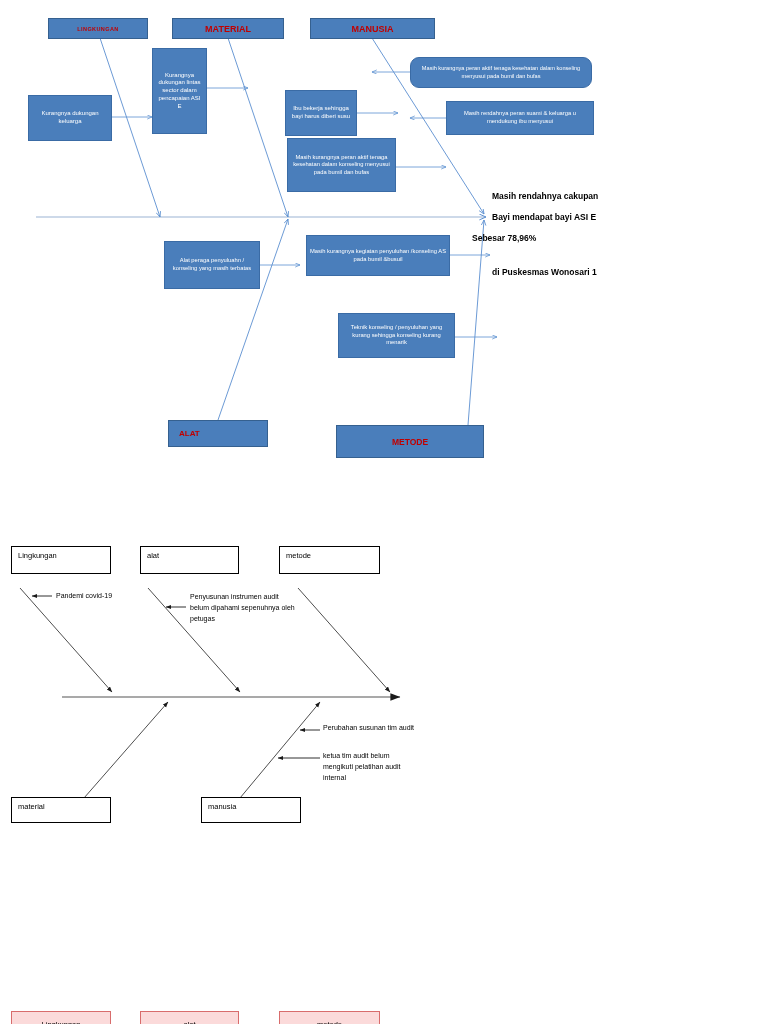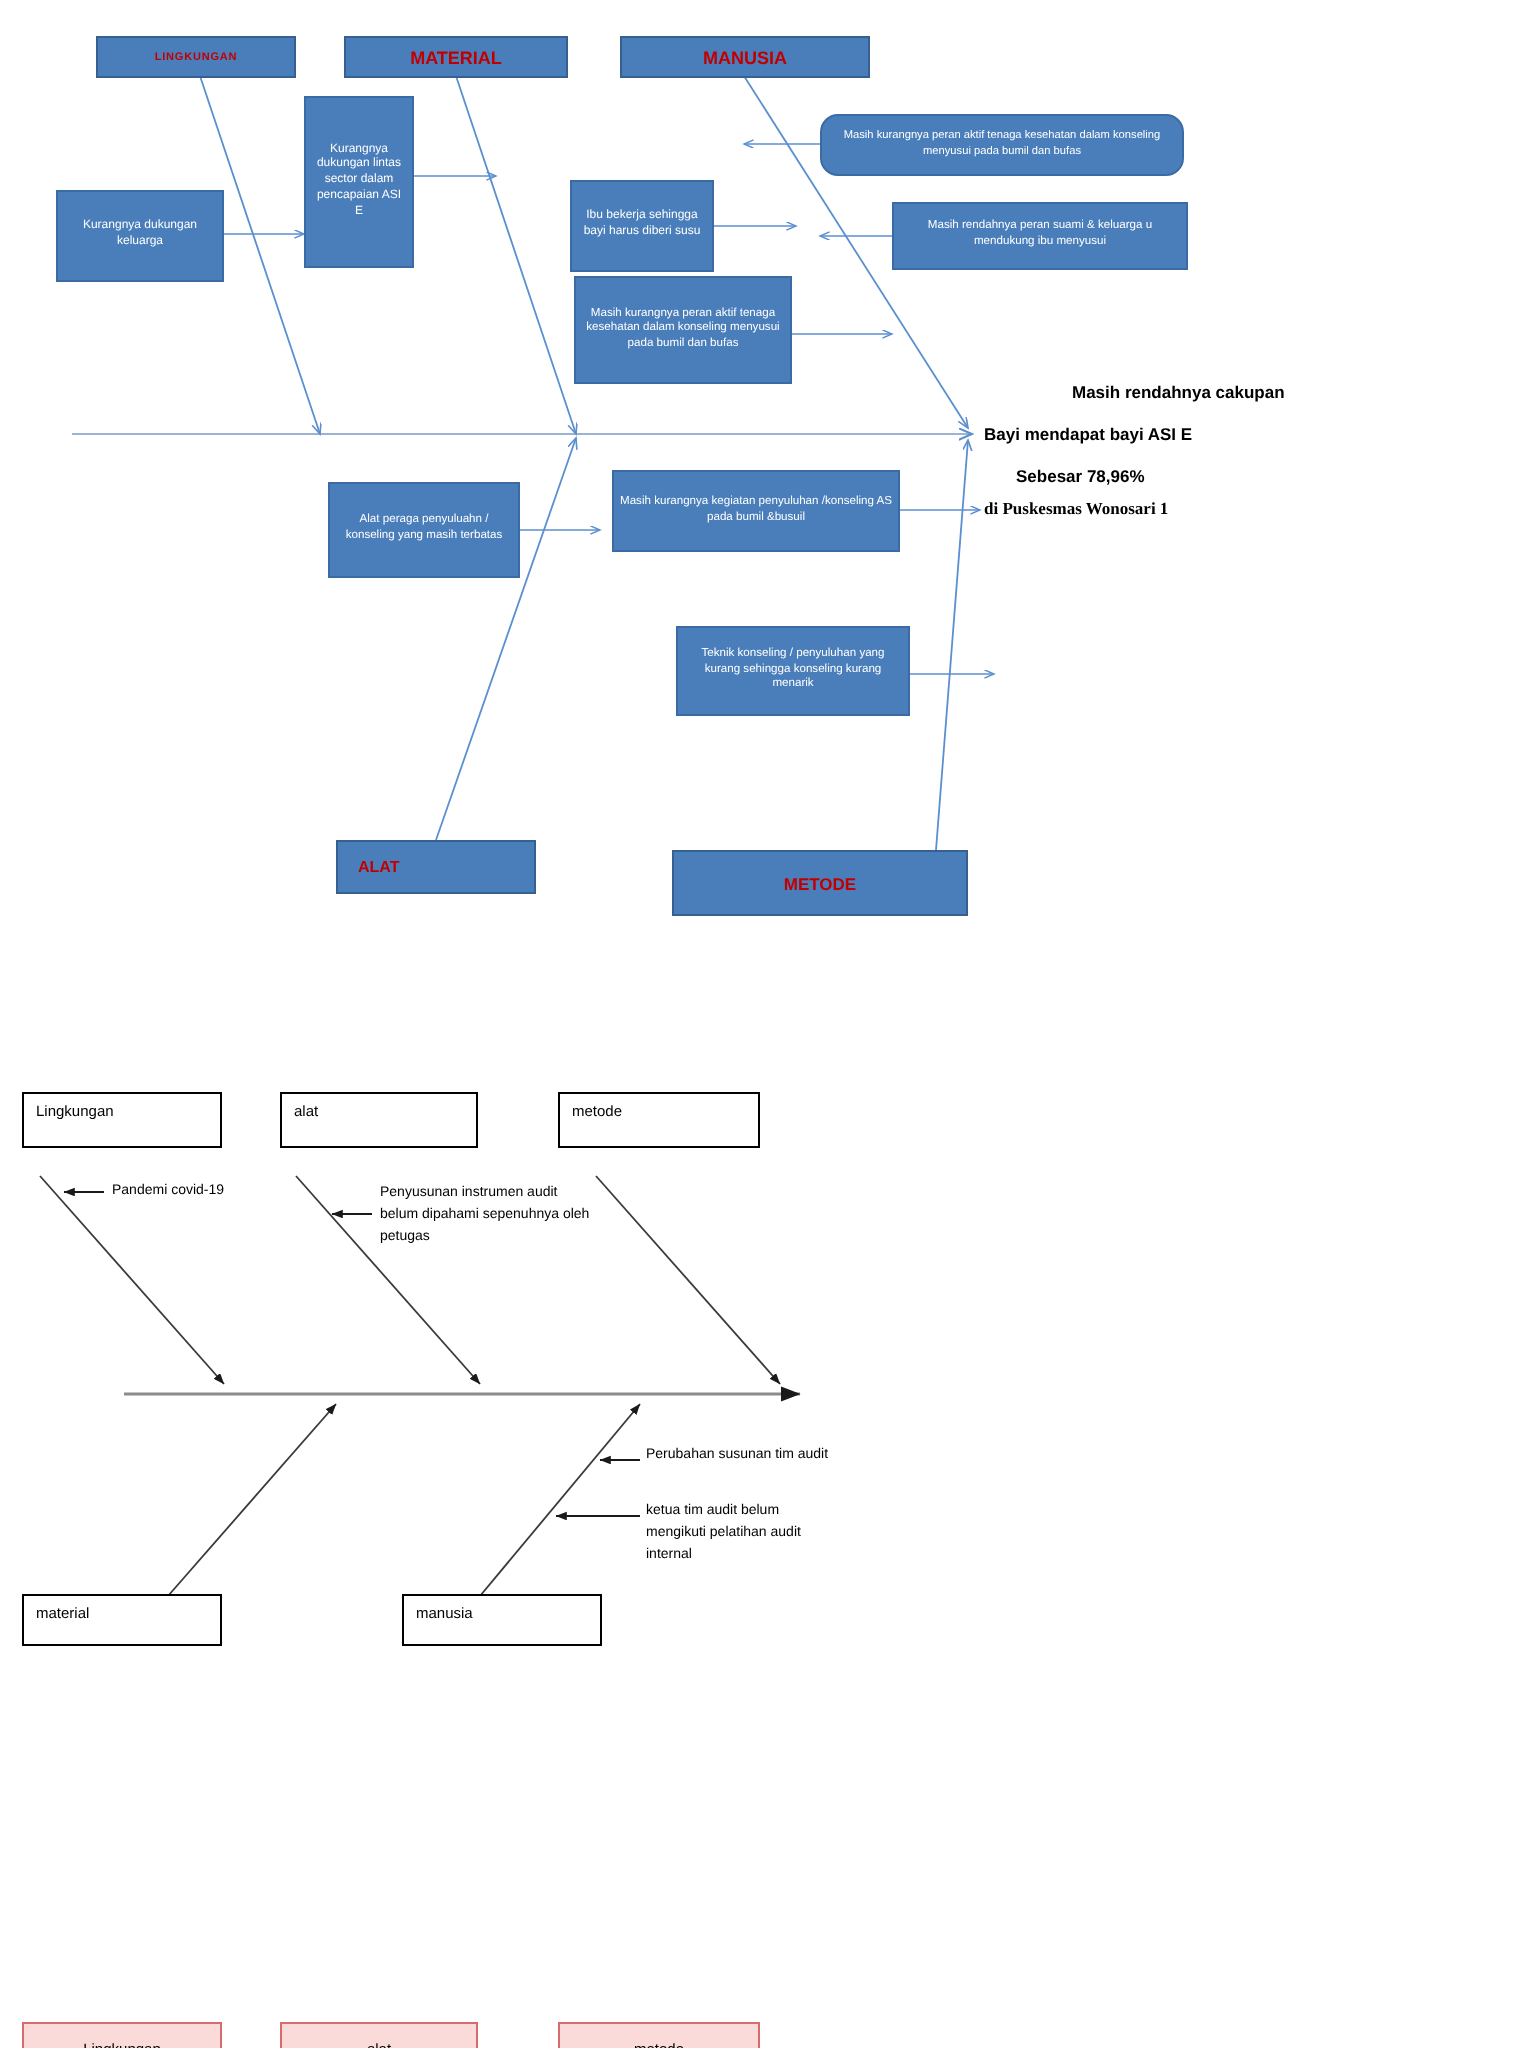--- a/index.html
+++ b/index.html
@@ -127,24 +127,24 @@
     <span>Teknik konseling / penyuluhan yang kurang sehingga konseling kurang menarik</span>
   </div>
 
   <div class="hdr left" style="left:168px;top:420px;width:100px;height:27px;font-size:8px;">
     <span>ALAT</span>
   </div>
   <div class="hdr" style="left:336px;top:425px;width:148px;height:33px;font-size:8.5px;">
     <span>METODE</span>
   </div>
 
-  <div class="effect" style="left:516px;top:192px;padding-left:20px;">Masih rendahnya cakupan</div>
+  <div class="effect" style="left:472px;top:192px;padding-left:20px;">Masih rendahnya cakupan</div>
   <div class="effect" style="left:492px;top:213px;text-align:center;">Bayi mendapat bayi ASI E</div>
-  <div class="effect" style="left:508px;top:234px;">Sebesar 78,96%</div>
-  <div class="effect" style="left:492px;top:250px;font-family:Liberation Serif, serif;">di Puskesmas Wonosari 1</div>
+  <div class="effect" style="left:472px;top:234px;">Sebesar 78,96%</div>
+  <div class="effect" style="left:492px;top:268px;">di Puskesmas Wonosari 1</div>
 
   <svg class="layer">
 
     <line x1="62" y1="697" x2="400" y2="697" stroke="#8c8c8c" stroke-width="1.6" marker-end="url(#ar-black)"></line>
 
     <line x1="20" y1="588" x2="112" y2="692" stroke="#3a3a3a" stroke-width="0.9" marker-end="url(#ar-black)"></line>
     <line x1="148" y1="588" x2="240" y2="692" stroke="#3a3a3a" stroke-width="0.9" marker-end="url(#ar-black)"></line>
     <line x1="298" y1="588" x2="390" y2="692" stroke="#3a3a3a" stroke-width="0.9" marker-end="url(#ar-black)"></line>
 
     <line x1="84" y1="798" x2="168" y2="702" stroke="#3a3a3a" stroke-width="0.9" marker-end="url(#ar-black)"></line>

